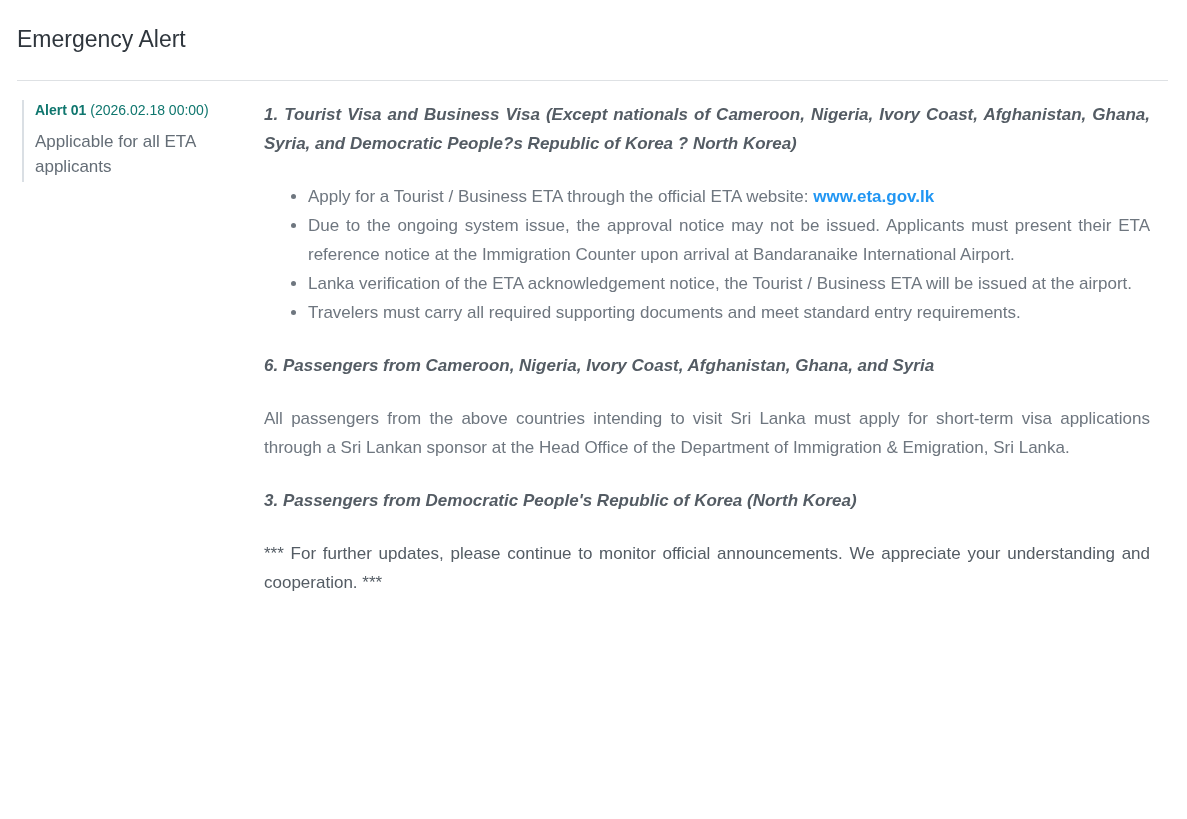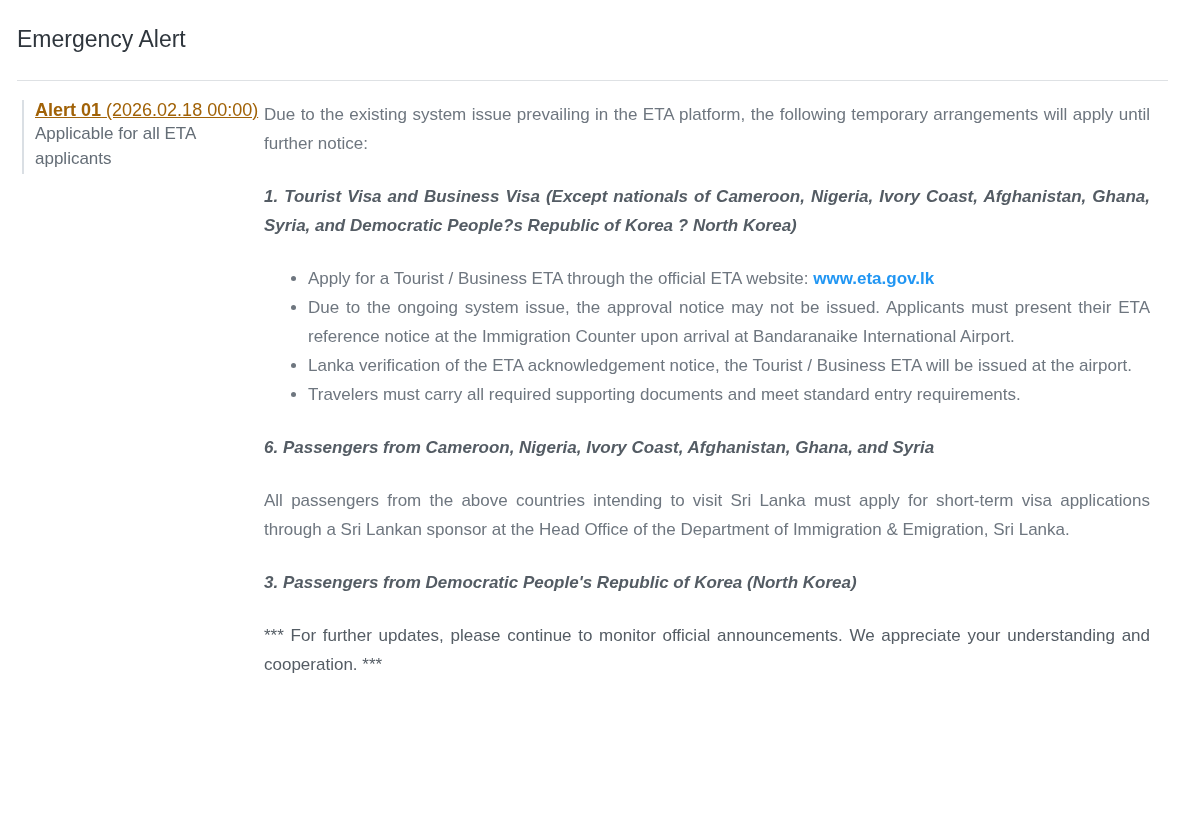--- a/index.html
+++ b/index.html
@@ -35,33 +35,32 @@
   .sidebar {
     flex: 0 0 247px;
     width: 247px;
     padding-left: 5px;
   }
   .alert-item {
     border-left: 2px solid #dadfe4;
     padding: 1px 0 3px 11px;
   }
   .alert-meta {
-    font-size: 18px;
+    font-size: 14px;
     line-height: 18px;
-    color: #a16207;
+    color: #0f766e;
     white-space: nowrap;
-    text-decoration: underline;
   }
   .alert-label { font-weight: 700; }
   .alert-timestamp { font-weight: 400; }
   .alert-applicability {
     font-size: 17px;
     line-height: 25px;
     color: #646d76;
-    margin-top: 2px;
+    margin-top: 10px;
     max-width: 178px;
   }
 
   .main {
     flex: 1 1 auto;
     padding-right: 18px;
     color: #6e767f;
     font-size: 17px;
     line-height: 29px;
     text-align: justify;
@@ -105,21 +104,20 @@
         <div class="alert-meta">
           <span class="alert-label">Alert 01</span>
           <span class="alert-timestamp">(2026.02.18 00:00)</span>
         </div>
         <div class="alert-applicability">Applicable for all ETA applicants</div>
       </div>
     </div>
 
     <div class="main">
 
-      <p>Due to the existing system issue prevailing in the ETA platform, the following temporary arrangements will apply until further notice:</p>
 
       <p class="heading">1. Tourist Visa and Business Visa (Except nationals of Cameroon, Nigeria, Ivory Coast, Afghanistan, Ghana, Syria, and Democratic People?s Republic of Korea ? North Korea)</p>
 
       <ul>
         <li><span>Apply for a Tourist / Business ETA through the official ETA website: </span><a href="#" class="link">www.eta.gov.lk</a></li>
         <li>Due to the ongoing system issue, the approval notice may not be issued. Applicants must present their ETA reference notice at the Immigration Counter upon arrival at Bandaranaike International Airport.</li>
         <li>Lanka verification of the ETA acknowledgement notice, the Tourist / Business ETA will be issued at the airport.</li>
         <li>Travelers must carry all required supporting documents and meet standard entry requirements.</li>
       </ul>
 

